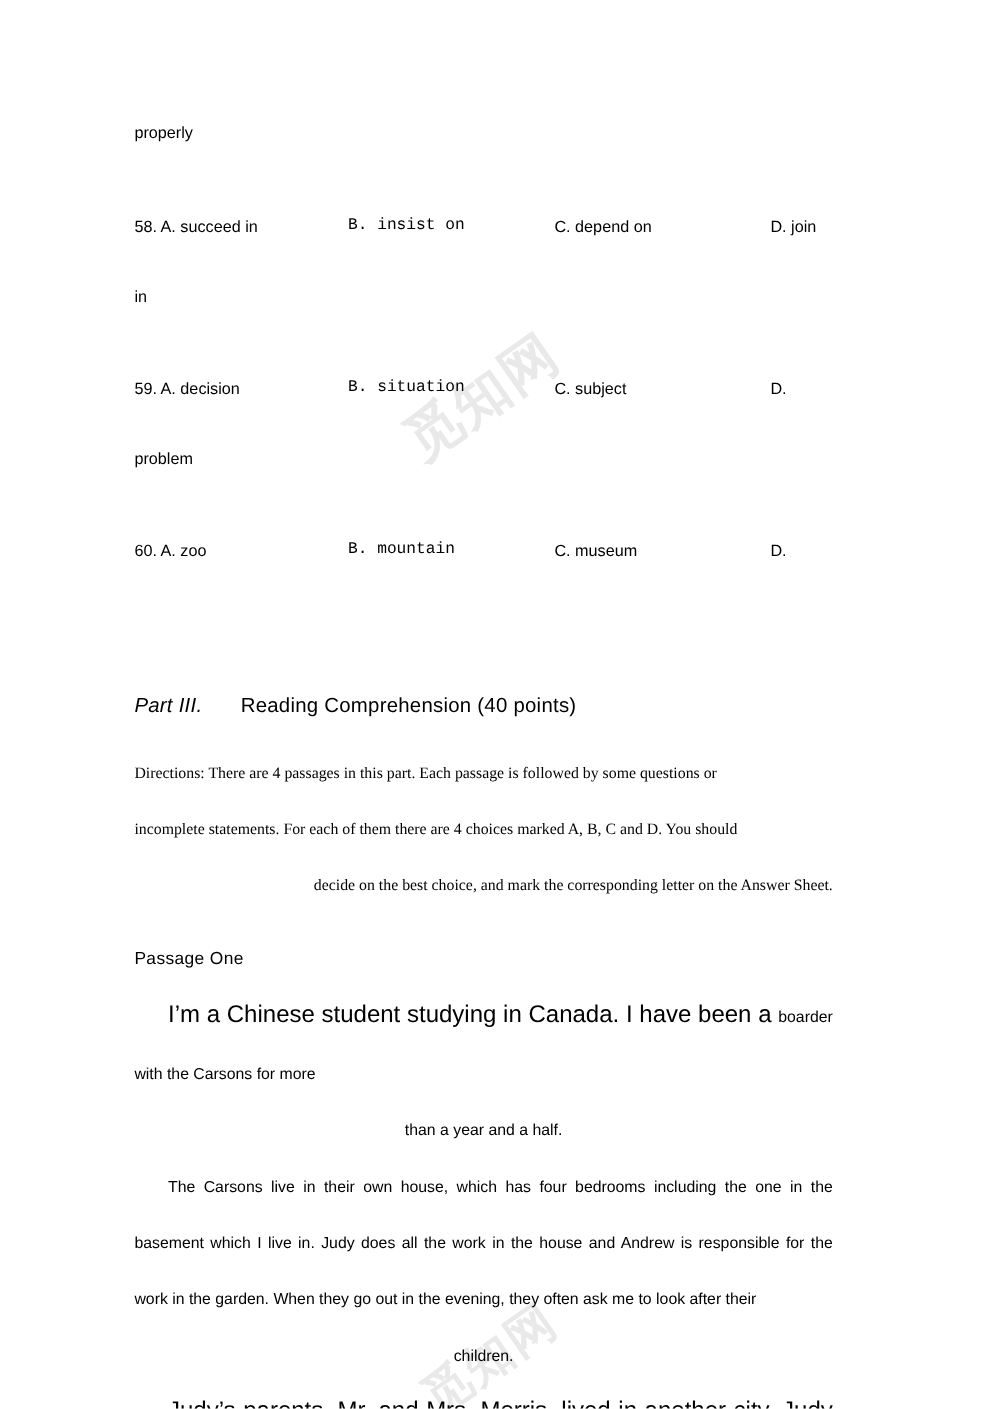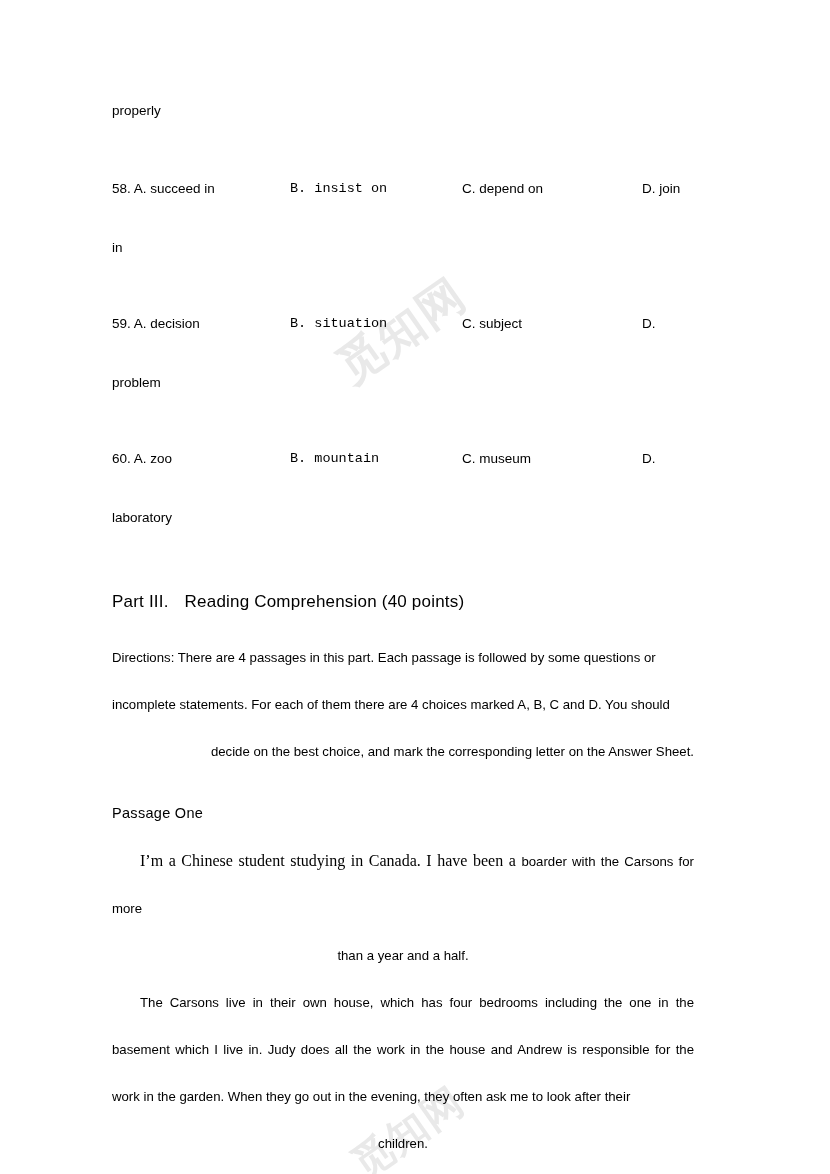--- a/index.html
+++ b/index.html
@@ -79,46 +79,47 @@
   .sp-24 { height: 24px; }
   .sp-20 { height: 20px; }
   .sp-16 { height: 16px; }
 
   .part-title {
     font-size: 17px;
     line-height: 1;
     font-weight: normal;
     letter-spacing: 0.2px;
   }
-  .part-title .lbl { margin-right: 16px; }
+  .part-title .lbl { margin-right: 32px; font-style: italic; }
 
   .directions {
     font-size: 13.2px;
     line-height: 47px;
     text-align: justify;
     text-justify: inter-word;
+    font-family: Liberation Serif, serif;
   }
   .directions .last { text-align: right; }
 
   .passage-head {
     font-size: 14.5px;
     letter-spacing: 0.3px;
   }
 
   .para {
     font-size: 13.2px;
     line-height: 47px;
     text-align: justify;
     text-justify: inter-word;
   }
   .para .tail { text-align: center; display: block; }
   .indent { display: inline-block; width: 28px; }
   .serif {
-    font-family: Liberation Serif, serif;
-    font-size: 16px;
+    font-family: Liberation Sans, sans-serif;
+    font-size: 20px;
   }
 </style>
 </head>
 <body>
 
 <div class="page">
 
   <div class="watermark wm-1">觅知网</div>
   <div class="watermark wm-2">觅知网</div>
 
@@ -165,21 +166,20 @@
         <span>60.</span>
         <span>A. zoo</span>
       </span>
       <span class="col opt-b">B. mountain</span>
       <span class="col opt-c">C. museum</span>
       <span class="col opt-d">D.</span>
     </div>
 
     <div class="sp-46"></div>
 
-    <div class="wrapline">laboratory</div>
 
     <div class="sp-48"></div>
     <div class="sp-20"></div>
 
     <div class="part-title">
       <span class="lbl">Part III.</span><span>Reading Comprehension (40 points)</span>
     </div>
 
     <div class="sp-24"></div>
 

